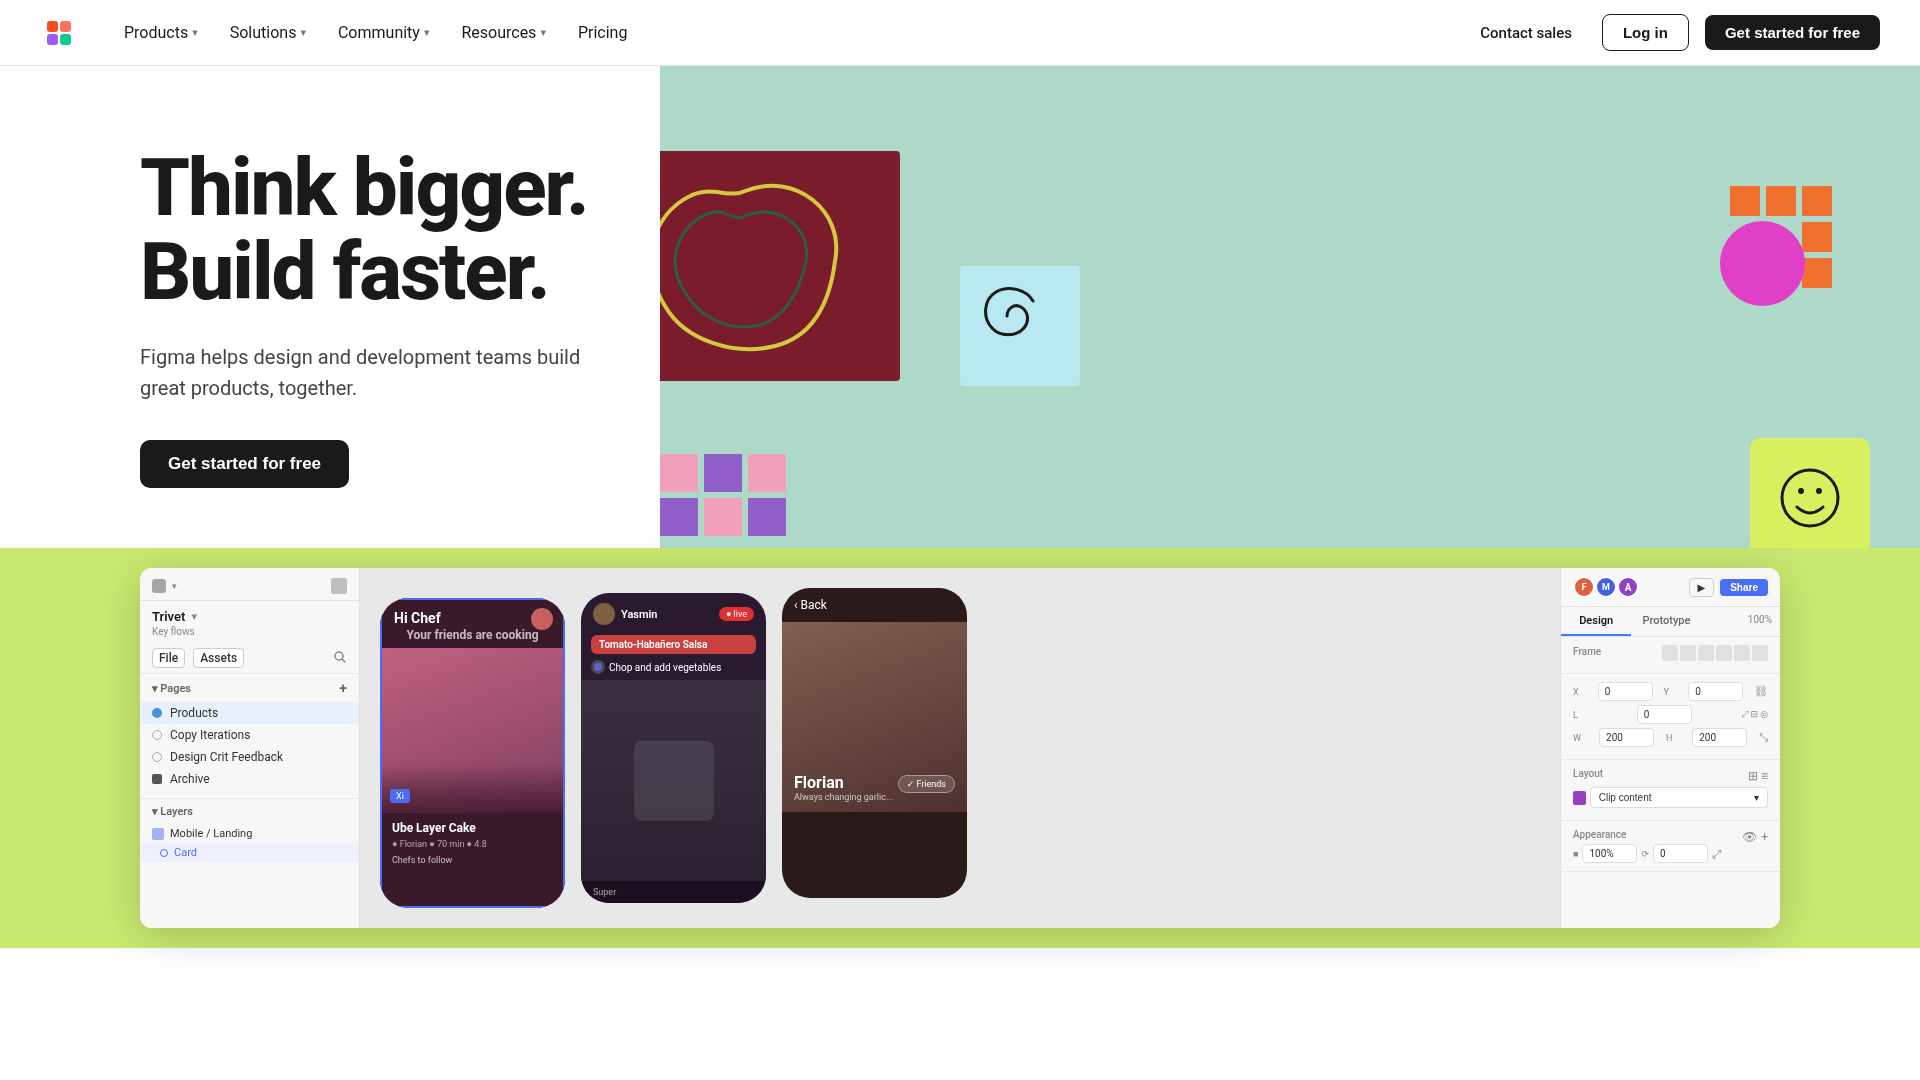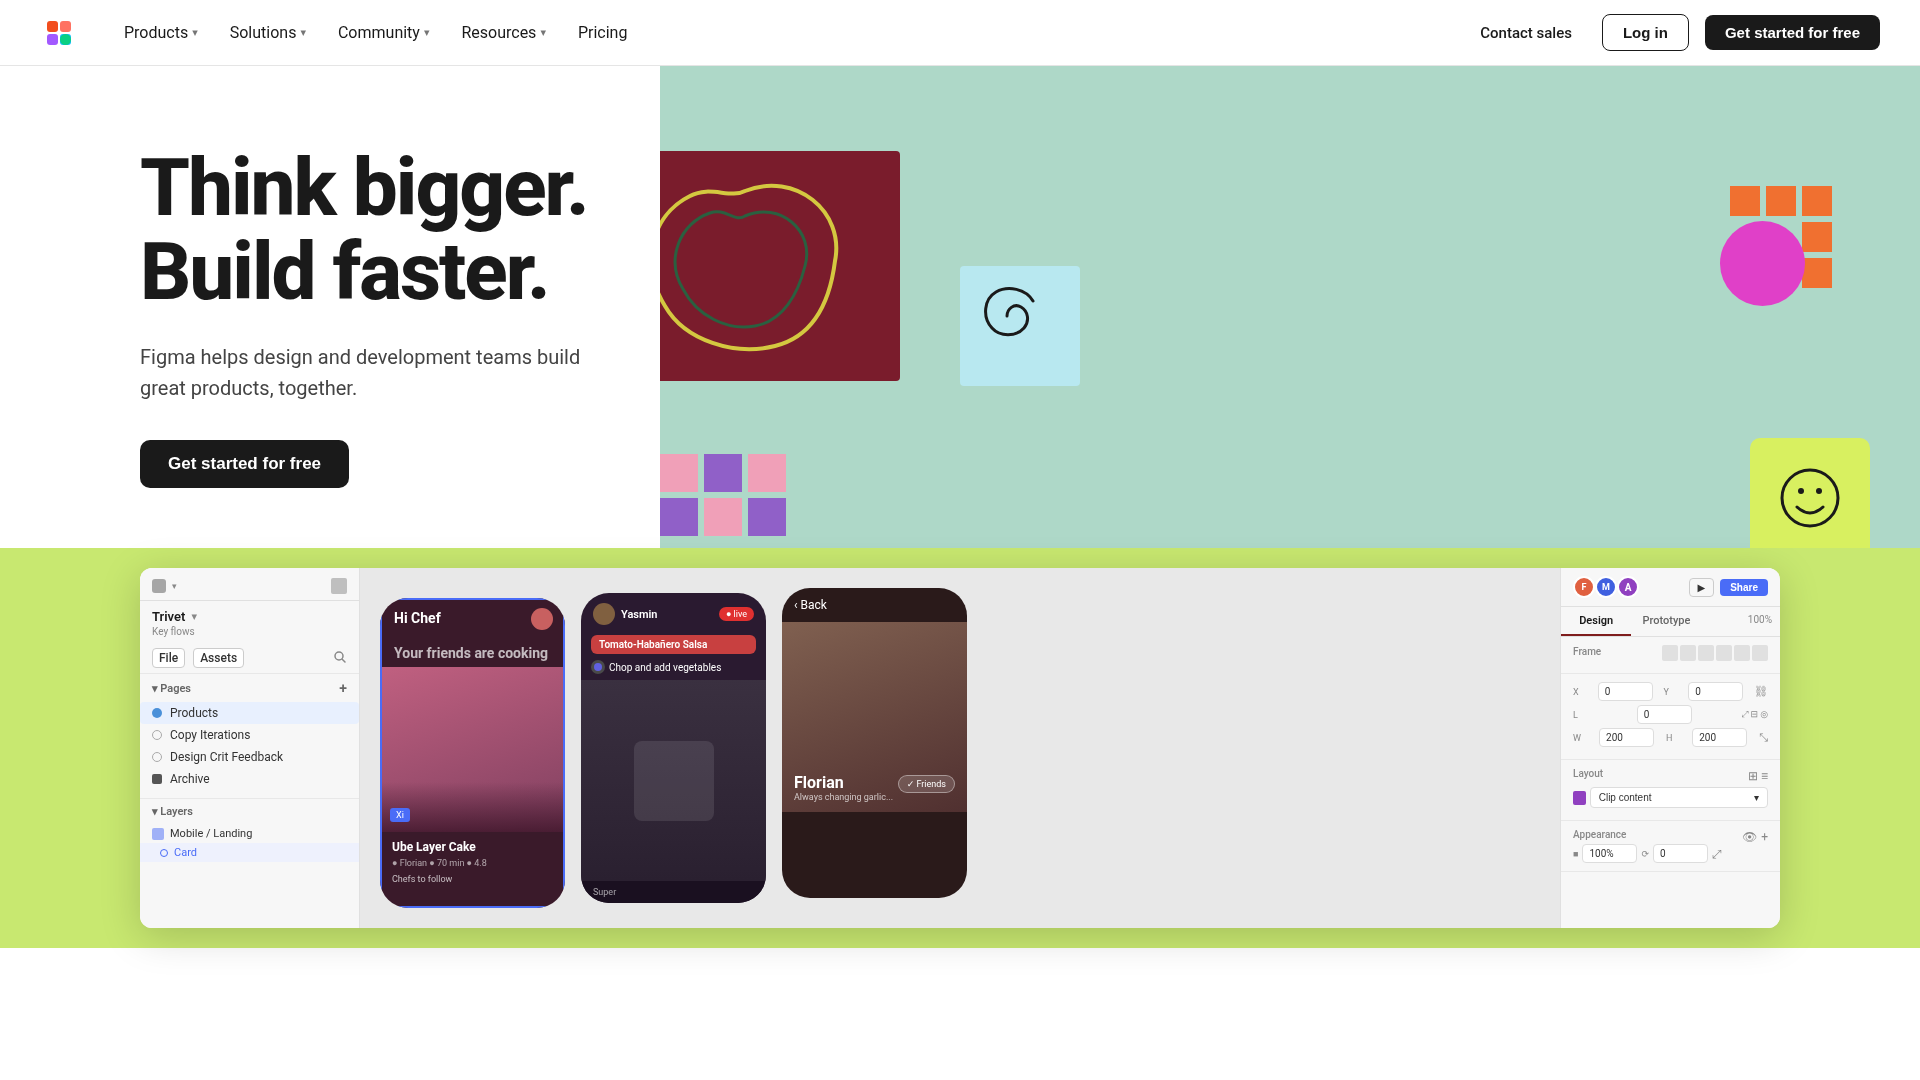--- a/index.html
+++ b/index.html
@@ -432,21 +432,21 @@
       flex: 1;
       text-align: center;
       padding: 7px 4px;
       font-size: 11px;
       color: #666;
       cursor: pointer;
       font-weight: 500;
     }
     .ui-panel-tab.active {
       color: #1a1a1a;
-      border-bottom: 2px solid #7f1d1d;
+      border-bottom: 2px solid #3b82f6;
       font-weight: 600;
     }
     .ui-panel-section {
       padding: 8px 12px;
       border-bottom: 1px solid #e8e8e8;
     }
     .ui-panel-label {
       font-size: 10px;
       color: #888;
       margin-bottom: 4px;
@@ -709,21 +709,21 @@
 
     <div class="ui-canvas">
       <div class="canvas-inner">
 
         <div class="phone-frame" style="margin-top:10px; position: relative;">
 
           <div style="position:absolute;top:0;left:0;right:0;bottom:0;border:2px solid #4a6cf7;pointer-events:none;z-index:10;"></div>
           <div class="phone-content">
             <div class="phone-header">
               <div style="font-size:14px; font-weight:700; color:#fff;">Hi Chef</div>
-              <div style="font-size:14px; color:rgba(255,255,255,0.7); margin-top:19px;">Your friends are cooking</div>
+              <div style="font-size:12px; color:rgba(255,255,255,0.7); margin-top:2px;text-align:center;">Your friends are cooking</div>
 
               <div style="position:absolute;top:10px;right:12px;width:22px;height:22px;background:#c86060;border-radius:50;border-radius:50%;"></div>
             </div>
             <div style="width:100%;height:165px;background:linear-gradient(160deg,#c06080 0%,#804060 100%);position:relative;">
 
               <div style="position:absolute;bottom:0;left:0;right:0;height:50px;background:linear-gradient(to top, rgba(60,20,40,0.8),transparent);"></div>
 
               <div style="position:absolute;bottom:10px;left:10px;background:#4a6cf7;color:#fff;font-size:9px;padding:2px 6px;border-radius:3px;">Xi</div>
             </div>
             <div class="phone-footer">

